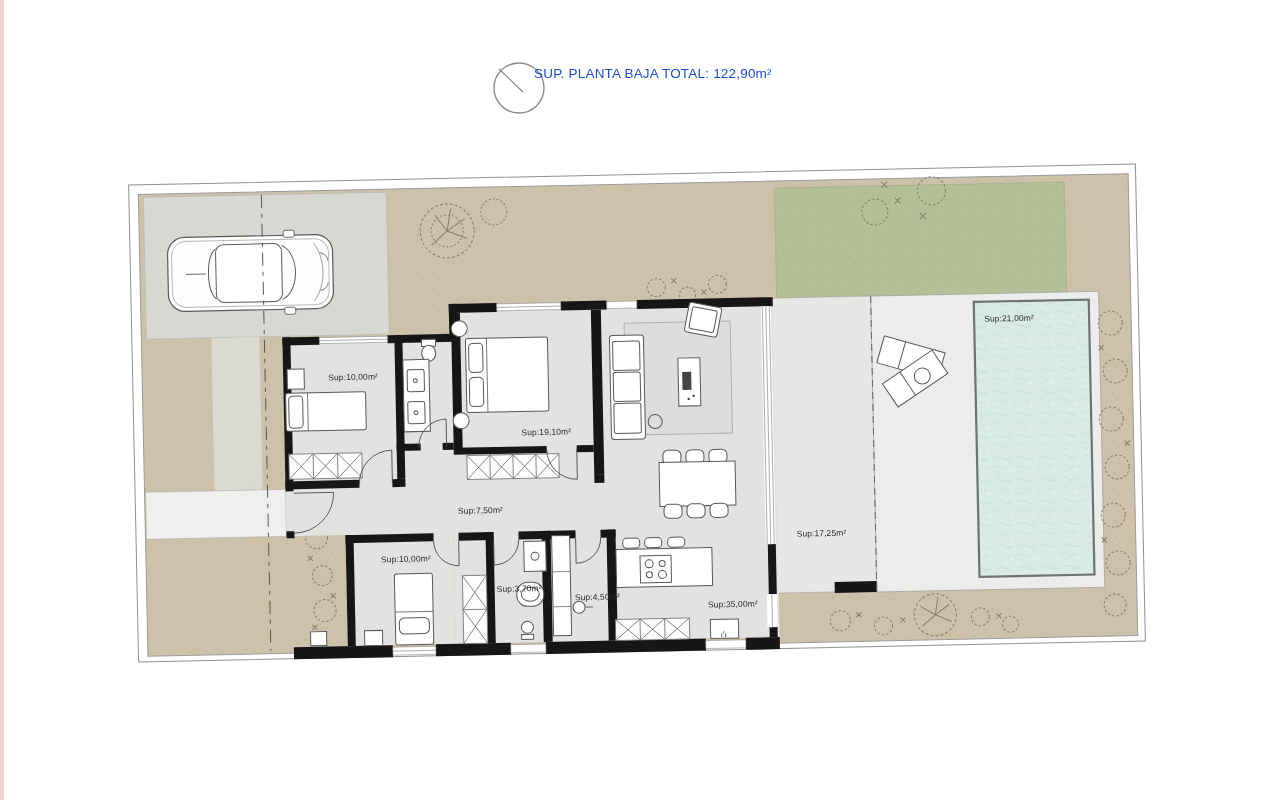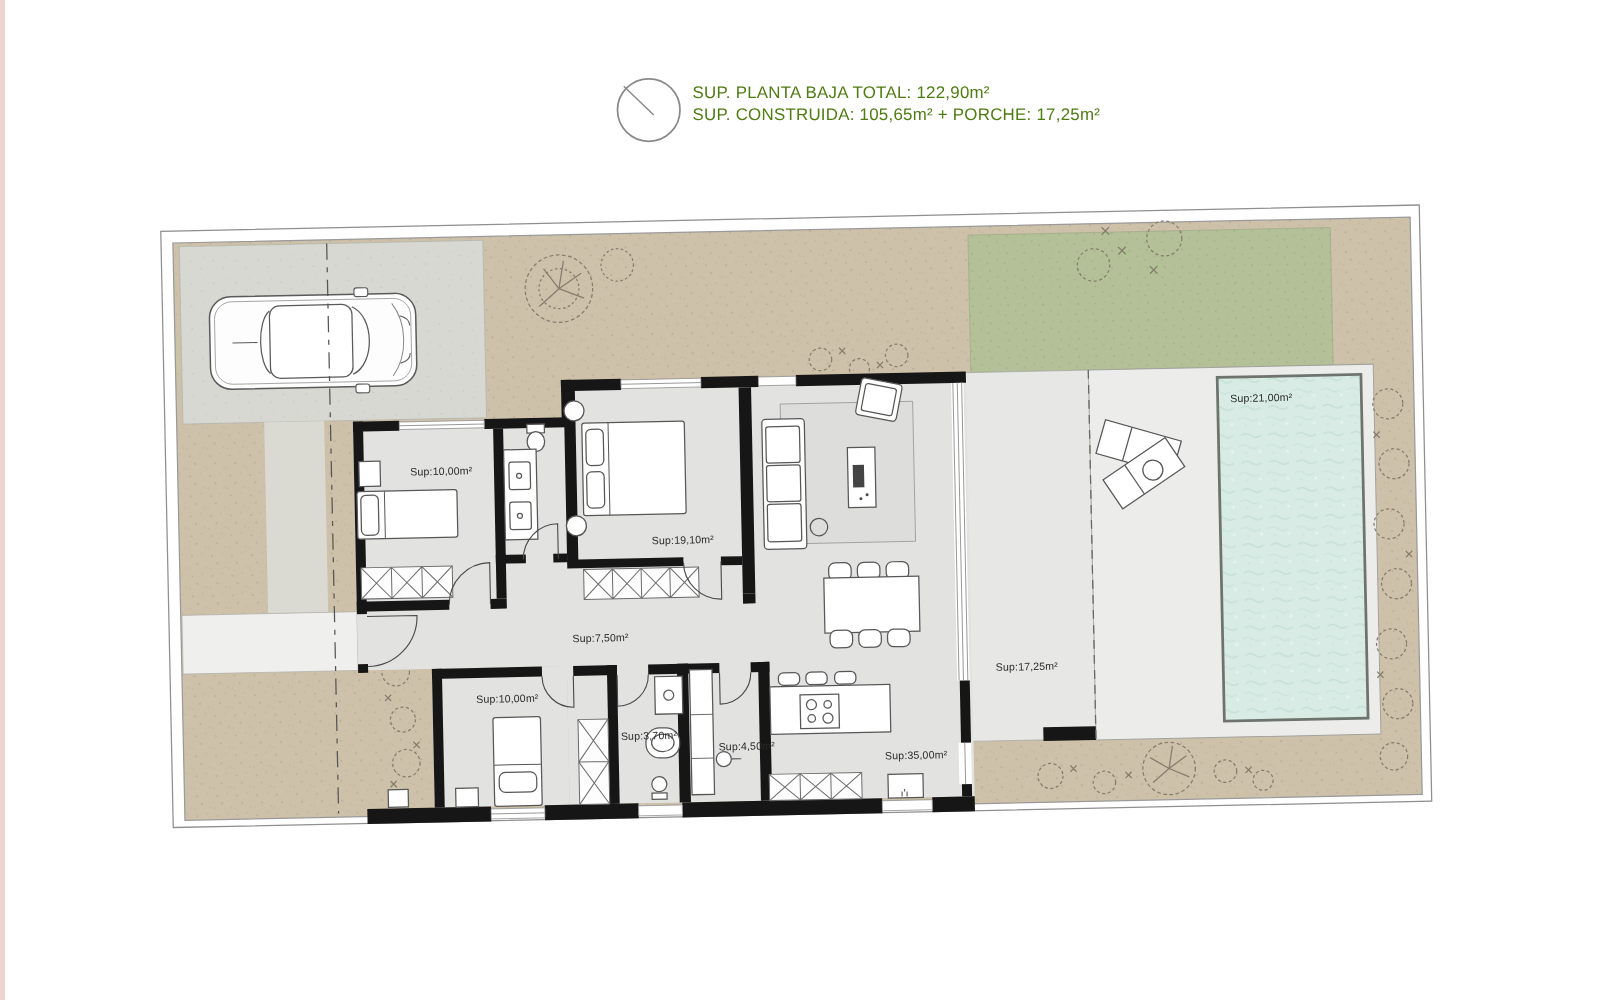--- a/index.html
+++ b/index.html
@@ -8,21 +8,21 @@
     --c-house_floor:#e2e3e1; --c-wall_black:#161616; --c-page_edge_pink:#e9c6c2;
   }
   html,body{margin:0;padding:0;}
   body{width:1280px;height:800px;background:#ffffff;overflow:hidden;
        font-family:"Liberation Sans","DejaVu Sans",sans-serif;position:relative;}
   .edge-strip{position:absolute;left:0;top:0;width:4px;height:800px;
        background:var(--c-page_edge_pink);opacity:.75;}
   
   .header{position:absolute;left:0;top:0;width:1280px;height:130px;}
   .compass{position:absolute;left:492px;top:61px;}
-  .title-line{position:absolute;left:554px;color:#4d7c0f;font-size:13.5px;
+  .title-line{position:absolute;left:534px;color:#1d4ed8;font-size:13.5px;
        letter-spacing:.2px;white-space:nowrap;}
   .title-line.l1{top:66px;}
   .title-line.l2{top:84px;}
   
   .site{position:absolute;left:133px;top:174px;width:1008px;height:478px;
         background:#ffffff;border:1px solid #8f8f8f;box-sizing:border-box;
         transform:rotate(-1.2deg);}
   .site svg{position:absolute;left:0;top:0;}
   .room-label{position:absolute;font-size:8.5px;color:#2a2a2a;white-space:nowrap;
         letter-spacing:.1px;}
@@ -38,21 +38,20 @@
 <body>
 
 <div class="edge-strip"></div>
 
 <div class="header">
   <svg class="compass" width="56" height="56" viewBox="0 0 56 56">
     <circle cx="27" cy="27" r="25" fill="none" stroke="#8a8a8a" stroke-width="1.4"></circle>
     <line x1="7" y1="8" x2="31" y2="31" stroke="#8a8a8a" stroke-width="1.2"></line>
   </svg>
   <div class="title-line l1">SUP. PLANTA BAJA TOTAL: 122,90m²</div>
-  <div class="title-line l2">SUP. CONSTRUIDA: 105,65m² + PORCHE: 17,25m²</div>
 </div>
 
 <div class="site">
 <svg width="1008" height="478" viewBox="0 0 1008 478">
   <defs>
     <pattern id="tanTex" width="16" height="16" patternUnits="userSpaceOnUse">
       <rect width="16" height="16" fill="var(--c-ground_tan)"></rect>
       <circle cx="3" cy="4" r=".8" fill="#bdaf97"></circle>
           <circle cx="11" cy="2" r=".7" fill="#c2b49c"></circle>
       <circle cx="7" cy="10" r=".8" fill="#bdaf97"></circle>

